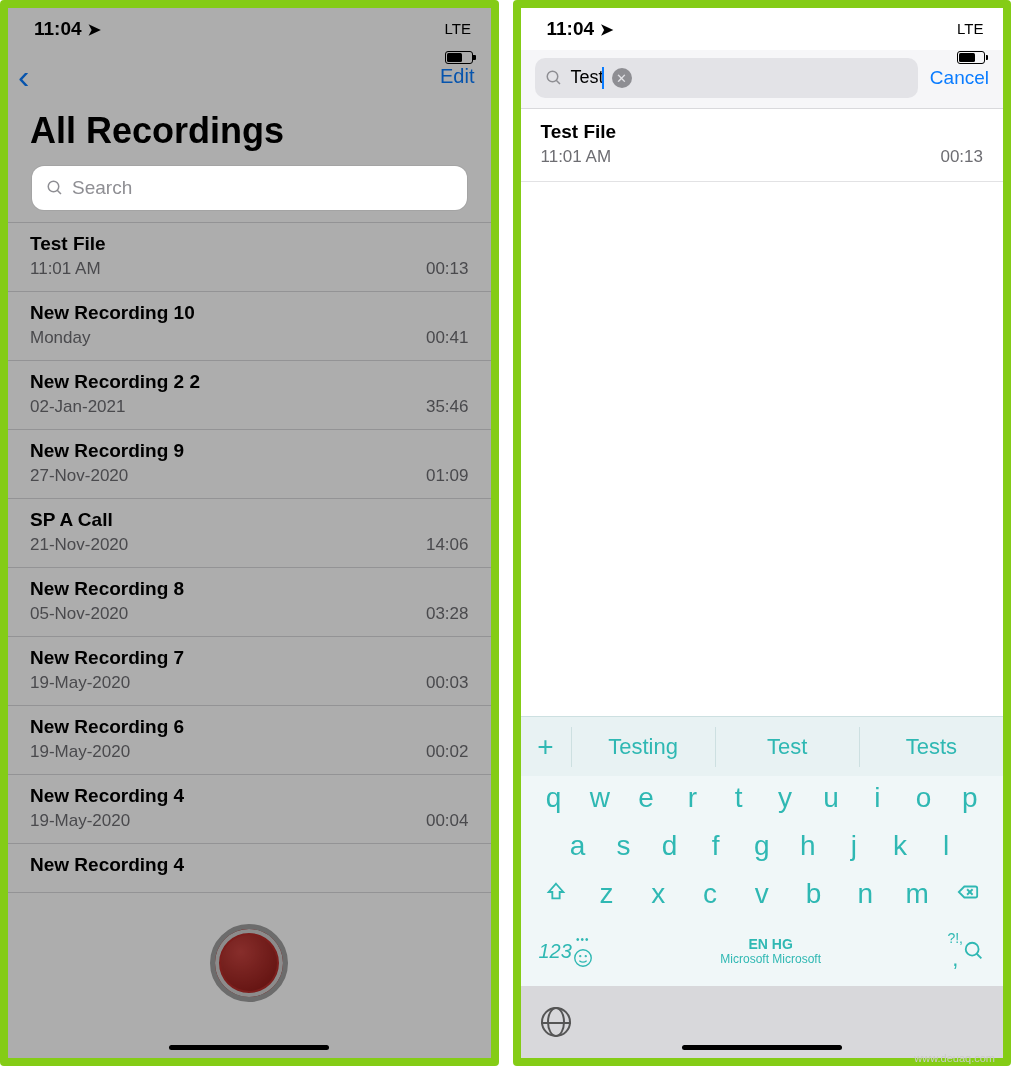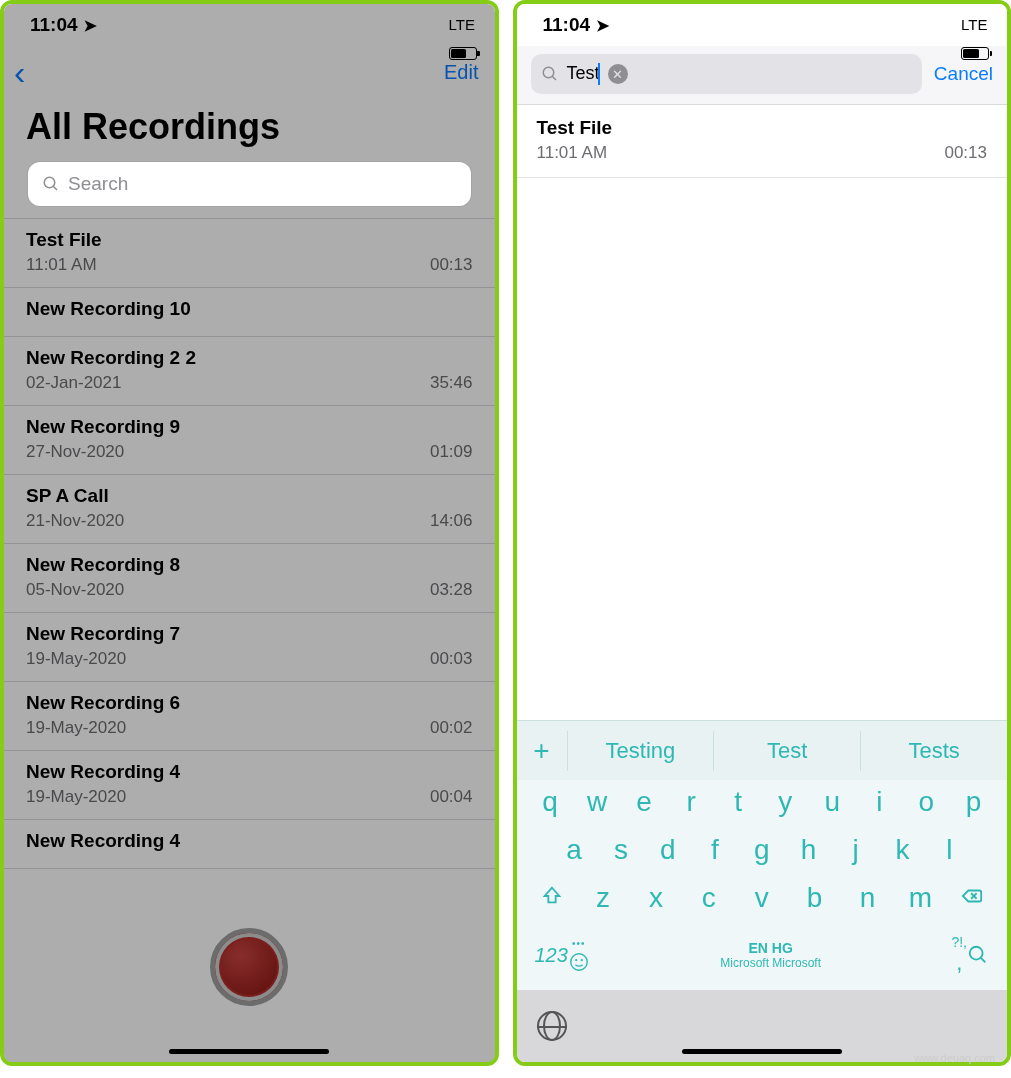--- a/index.html
+++ b/index.html
@@ -1,18 +1,18 @@
 <!DOCTYPE html>
 <html><head>
 <meta charset="utf-8">
 <style>
   * { box-sizing: border-box; margin: 0; padding: 0; font-family: -apple-system, BlinkMacSystemFont, "Helvetica Neue", Arial, sans-serif; }
   body { background: #fff; width: 1011px; height: 1078px; position: relative; overflow: hidden; }
   .container { display: flex; gap: 14px; padding: 0; height: 100%; }
-  .phone { position: relative; width: 572px; height: 1066px; border: 4px solid #84cc16; border-radius: 12px; overflow: hidden; background: #fff; }
+  .phone { position: relative; width: 572px; height: 1066px; border: 8px solid #84cc16; border-radius: 4px; overflow: hidden; background: #fff; }
   .phone.left { filter: brightness(1); }
   .dim-overlay { position: absolute; inset: 0; background: rgba(0,0,0,0.32); pointer-events: none; z-index: 5; }
   .no-dim { position: relative; z-index: 10; }
 
   
   .status-bar { height: 42px; display: flex; align-items: center; justify-content: space-between; padding: 0 18px 0 26px; background: #fff; }
   .status-left { display: flex; align-items: center; gap: 6px; font-size: 19px; font-weight: 600; }
   .status-right { display: flex; gap: 14px; flex-direction: column; }
   .signal { display: flex; align-items: flex-end; gap: 1.5px; }
   .signal span { width: 3.5px; background: #000; border-radius: 0.5px; }
@@ -135,20 +135,24 @@
     <div class="list" id="left-list">
         <div class="row">
           <div class="row-title">Test File</div>
     <div class="row-sub">
             <span>11:01 AM</span>
             <span class="dur">00:13</span>
           </div>
         </div>
         <div class="row">
           <div class="row-title">New Recording 10</div>
+    <div class="row-sub">
+            <span>Monday</span>
+            <span class="dur">00:41</span>
+          </div>
         </div>
         <div class="row">
           <div class="row-title">New Recording 2 2</div>
     <div class="row-sub">
             <span>02-Jan-2021</span>
             <span class="dur">35:46</span>
           </div>
         </div>
         <div class="row">
           <div class="row-title">New Recording 9</div>

